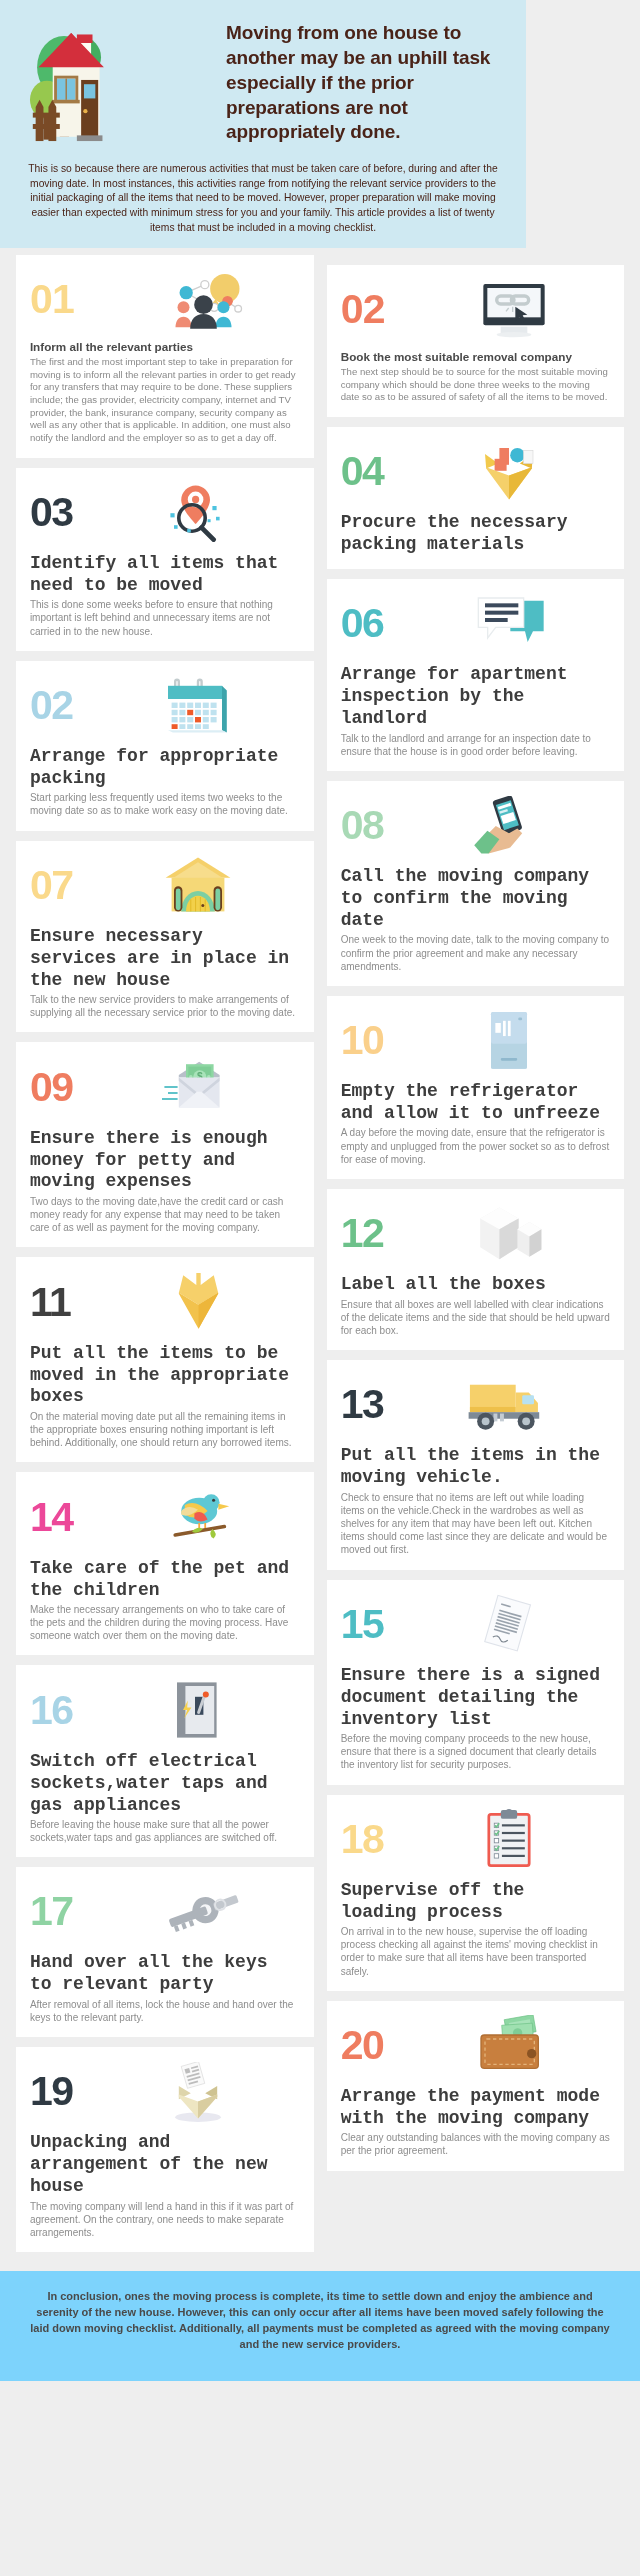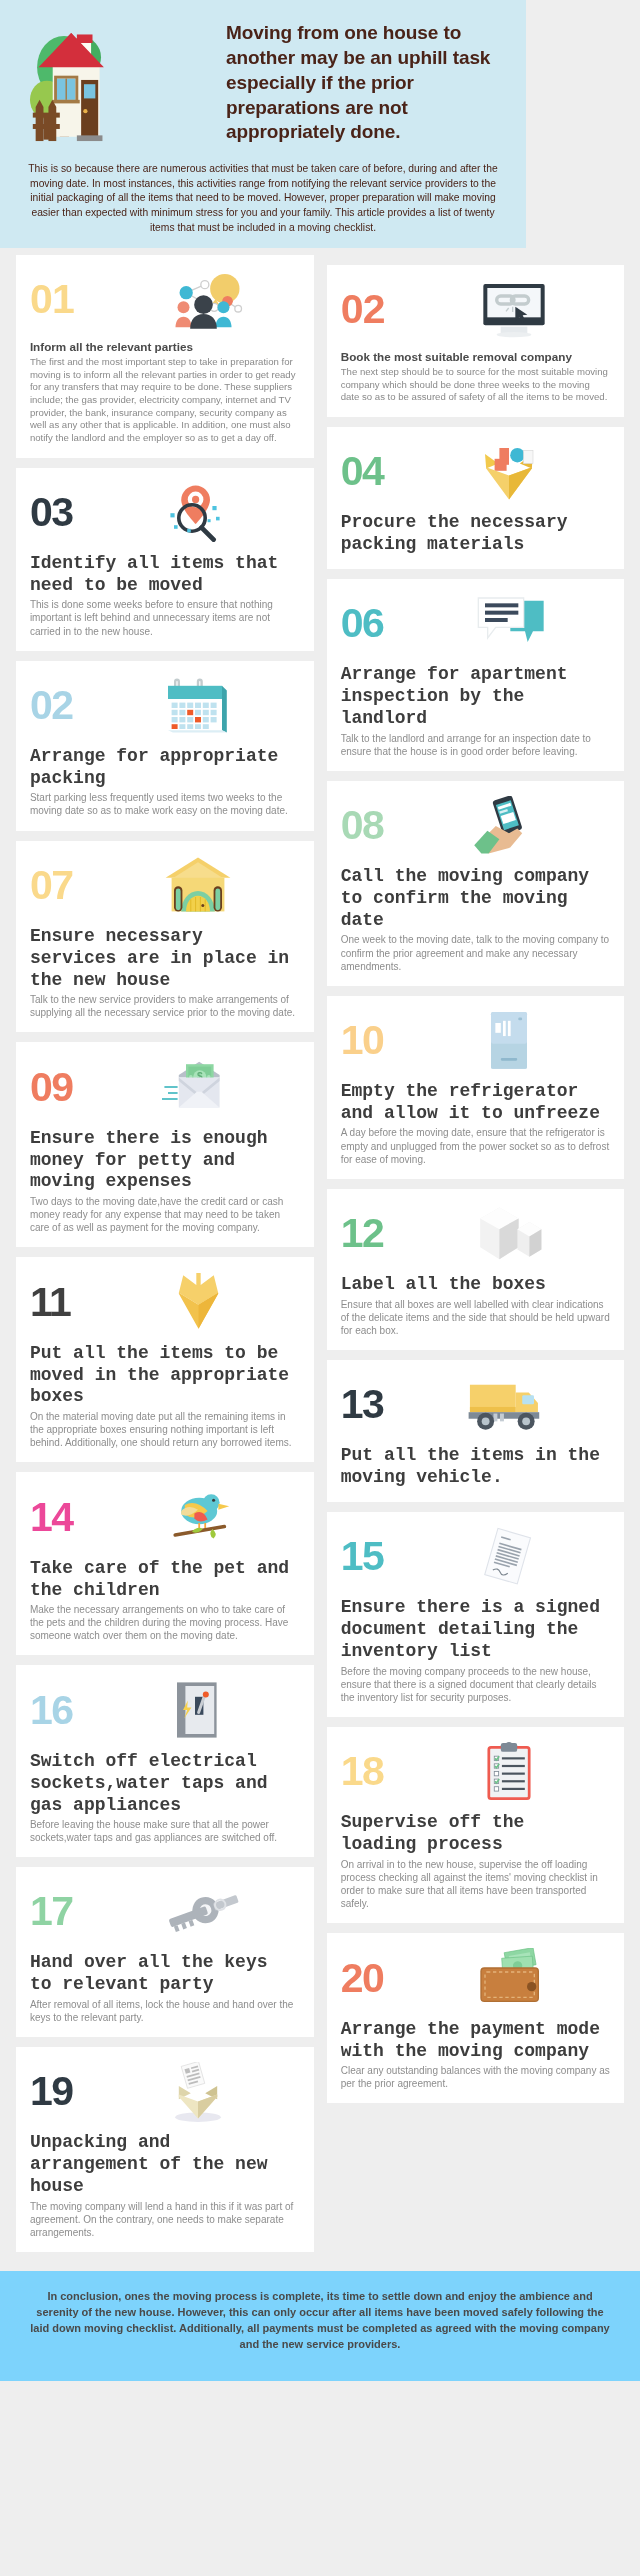--- a/index.html
+++ b/index.html
@@ -544,20 +544,21 @@
     <rect x="42" y="58" width="6" height="12" fill="#c4ccd3"></rect>
     <rect x="52" y="58" width="6" height="12" fill="#c4ccd3"></rect>
     <circle cx="30" cy="70" r="13" fill="#4b555f"></circle>
               <circle cx="30" cy="70" r="6" fill="#b8c4cc"></circle>
     <circle cx="92" cy="70" r="13" fill="#4b555f"></circle>
               <circle cx="92" cy="70" r="6" fill="#b8c4cc"></circle>
   </svg>
           </div>
         </div>
         <div class="card-title cond">Put all the items in the moving vehicle.</div>
+        <div class="card-body cond">Check to ensure that no items are left out while loading items on the vehicle.Check in the wardrobes as well as shelves for any item that may have been left out. Kitchen items should come last since they are delicate and would be moved out first.</div>
       </div>
       <div class="card">
         <div class="card-head">
           <div class="num narrow" style="color: rgb(78, 189, 196);">15</div>
           <div class="art">
             <svg viewBox="0 0 110 110" width="71" height="65">
     <g transform="rotate(16 55 55)">
       <rect x="22" y="10" width="62" height="88" fill="#fafbfd" stroke="#dfe3ea" stroke-width="2"></rect>
       <g fill="#9aa3ad">
                   <rect x="32" y="22" width="18" height="3"></rect>

